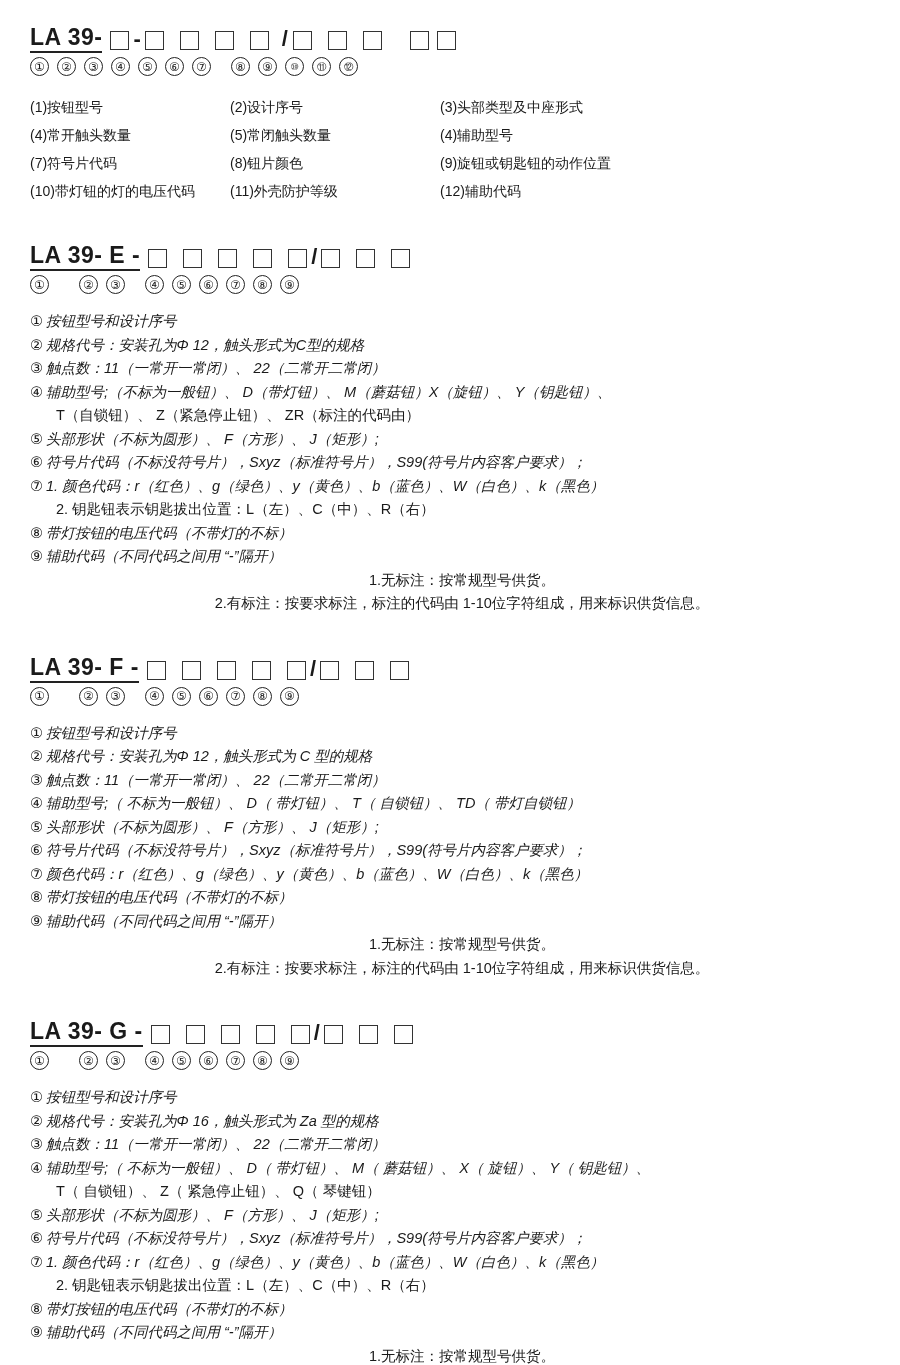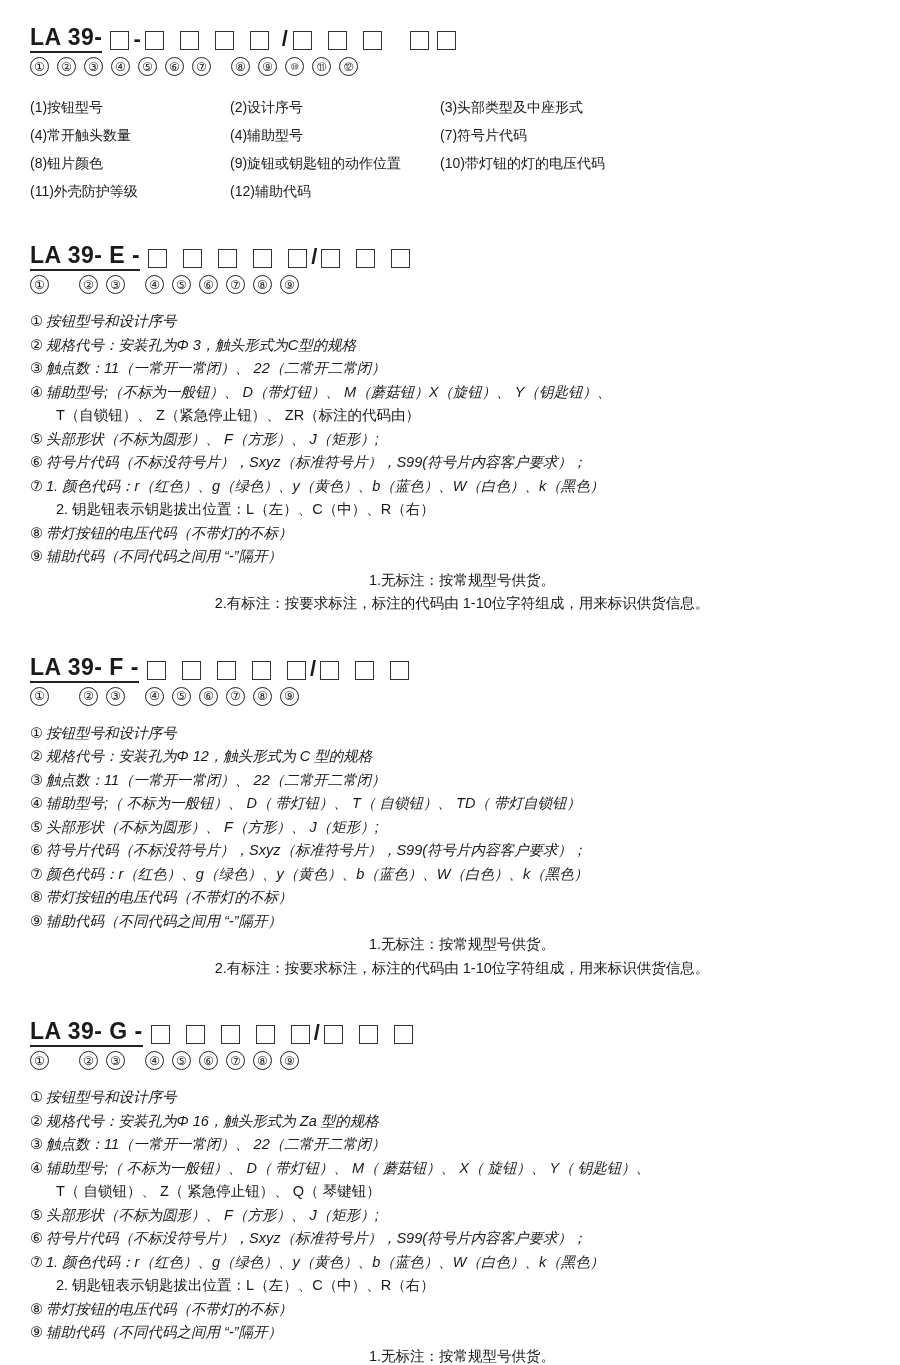--- a/index.html
+++ b/index.html
@@ -174,20 +174,21 @@
         <span class="gap-s"></span>
         <span class="circ small">⑫</span>
       </div>
     </div>
 
     <div class="legend">
       <span>(1)按钮型号</span>
       <span>(2)设计序号</span>
       <span>(3)头部类型及中座形式</span>
       <span>(4)常开触头数量</span>
+      <span>(5)常闭触头数量</span>
       <span>(4)辅助型号</span>
       <span>(7)符号片代码</span>
       <span>(8)钮片颜色</span>
       <span>(9)旋钮或钥匙钮的动作位置</span>
       <span>(10)带灯钮的灯的电压代码</span>
       <span>(11)外壳防护等级</span>
       <span>(12)辅助代码</span>
     </div>
   </div>
 
@@ -232,21 +233,21 @@
       </div>
     </div>
 
     <div class="desc">
       <div class="row">
         <span class="marker">①</span>
         <span class="txt">按钮型号和设计序号</span>
       </div>
       <div class="row">
         <span class="marker">②</span>
-        <span class="txt">规格代号：安装孔为Φ 3，触头形式为C型的规格</span>
+        <span class="txt">规格代号：安装孔为Φ 12，触头形式为C型的规格</span>
       </div>
       <div class="row">
         <span class="marker">③</span>
         <span class="txt">触点数：11（一常开一常闭）、 22（二常开二常闭）</span>
       </div>
       <div class="row">
         <span class="marker">④</span>
         <span class="txt">辅助型号;（不标为一般钮）、 D（带灯钮）、 M（蘑菇钮）X（旋钮）、 Y（钥匙钮）、</span>
       </div>
       <div class="cont">T（自锁钮）、 Z（紧急停止钮）、 ZR（标注的代码由）</div>

